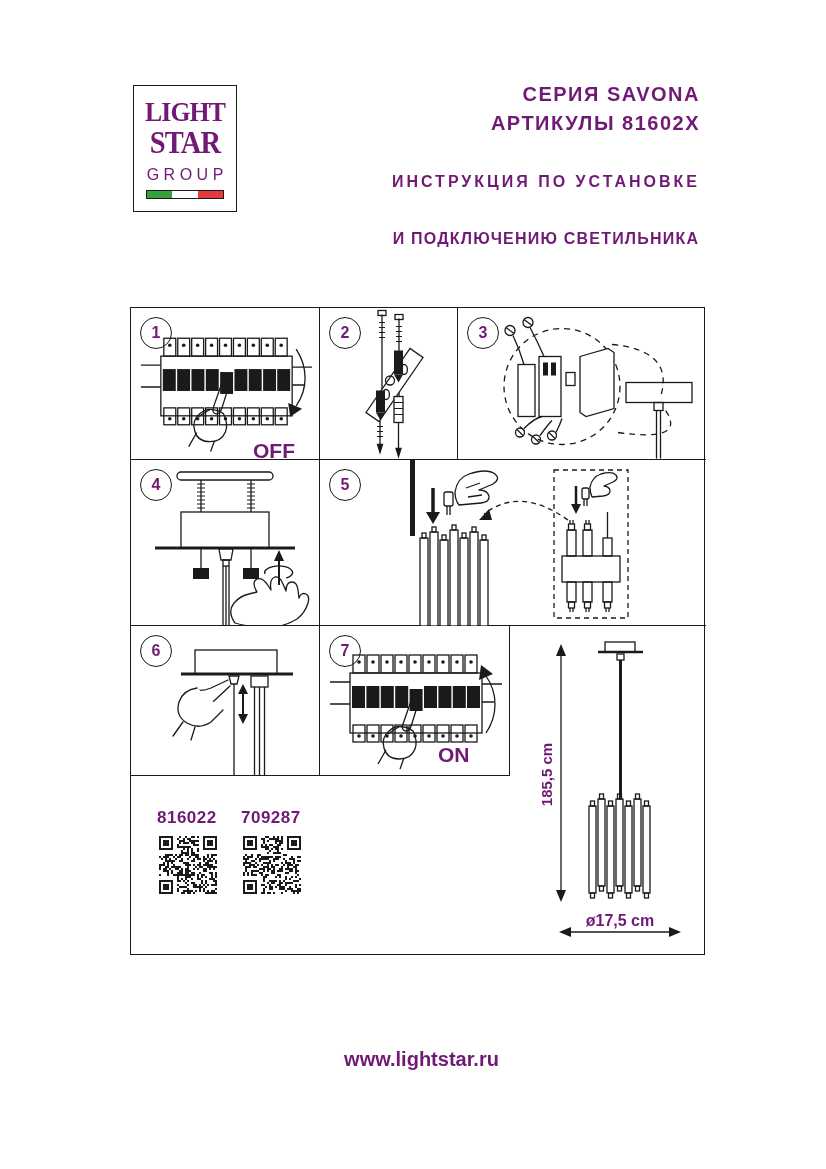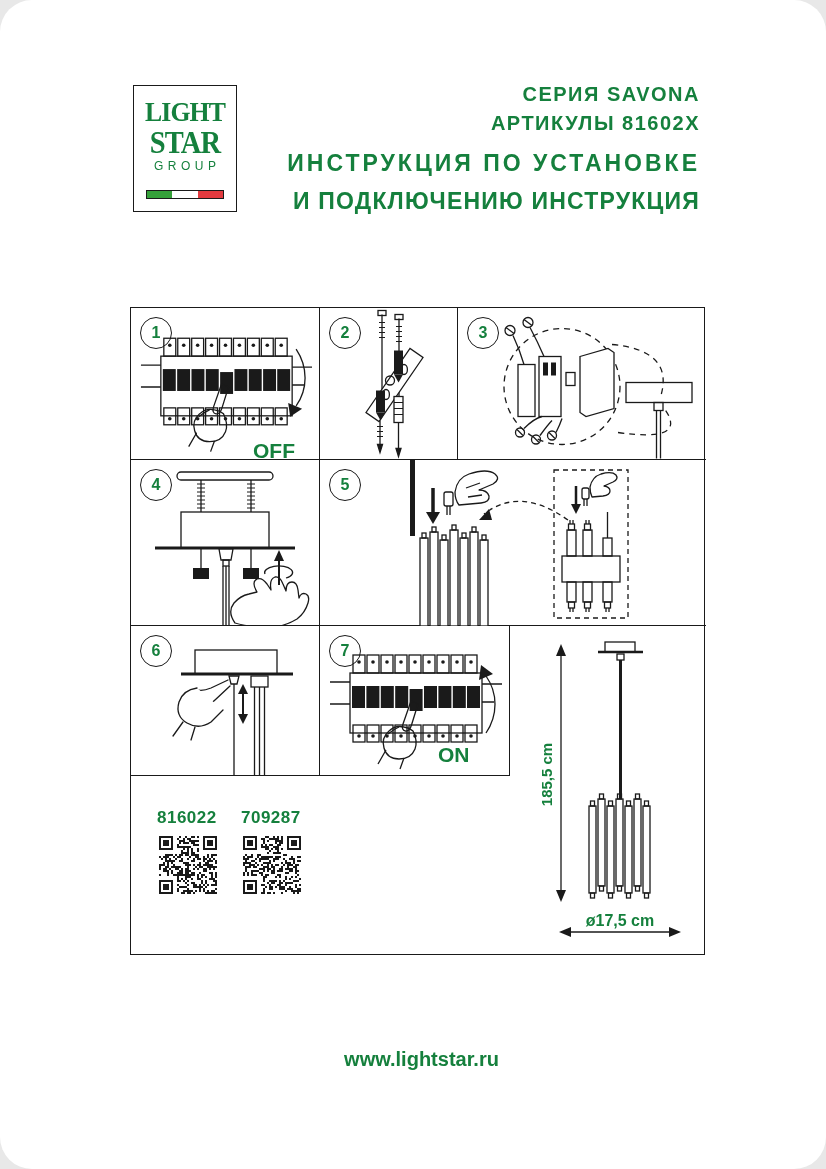--- a/index.html
+++ b/index.html
@@ -1,35 +1,35 @@
 <!DOCTYPE html>
 <html><head>
 <meta charset="utf-8">
 <style>
   html,body{margin:0;padding:0;background:#e8e8e8;}
   .page{position:relative;width:826px;height:1169px;background:#fff;overflow:hidden;
-        font-family:"Liberation Sans",sans-serif;color:#15803d;border-radius:32px;}
+        font-family:"Liberation Sans",sans-serif;color:#701a75;}
   svg{display:block;}
   .ln{stroke:#1a1a1a;fill:none;stroke-width:1.3;}
   
   .logo{position:absolute;left:133px;top:85px;width:104px;height:127px;
         border:1.6px solid #1a1a1a;box-sizing:border-box;text-align:center;}
   .logo .l1{display:block;margin-top:11px;font-family:"Liberation Serif",serif;
             font-weight:bold;font-size:28px;line-height:30px;letter-spacing:-1px;transform:scaleX(.92);}
   .logo .l2{display:block;font-family:"Liberation Serif",serif;font-weight:bold;
             font-size:31px;line-height:31px;letter-spacing:-1px;transform:scaleX(.92);}
-  .logo .l3{display:block;margin-top:1px;font-size:12px;letter-spacing:4.5px;text-indent:4.5px;}
+  .logo .l3{display:block;margin-top:8px;font-size:16px;letter-spacing:4.5px;text-indent:4.5px;}
   .flag{position:absolute;left:12px;bottom:12px;width:78px;height:9px;border:1px solid #1a1a1a;
         display:flex;box-sizing:border-box;}
   .flag i{flex:1;}
   .flag .g{background:#35a13a;} .flag .w{background:#ffffff;} .flag .r{background:#e23a3f;}
   
   .titles{position:absolute;right:126px;top:80px;text-align:right;font-weight:bold;}
   .titles .t1{font-size:20px;line-height:29px;letter-spacing:1.5px;}
-  .titles .big{margin-top:12px;font-size:23px;line-height:26px;}
+  .titles .big{margin-top:31px;font-size:16px;line-height:26px;text-align:center;}
   .titles .b1{letter-spacing:3px;}
   .titles .b2{letter-spacing:1.2px;}
   
   .grid{position:absolute;left:130px;top:307px;width:575px;height:648px;
         border:1.6px solid #1a1a1a;box-sizing:border-box;}
   .cell{position:absolute;box-sizing:border-box;}
   .br{border-right:1.5px solid #1a1a1a;}
   .bb{border-bottom:1.5px solid #1a1a1a;}
   .stepnum{position:absolute;left:9px;top:9px;width:30px;height:30px;border:1.5px solid #1a1a1a;
            border-radius:50%;font-weight:bold;font-size:16px;line-height:30px;text-align:center;}
@@ -130,21 +130,21 @@
         <i class="g"></i>
         <i class="w"></i>
         <i class="r"></i>
       </span>
   </div>
 
   <div class="titles">
     <div class="t1">СЕРИЯ SAVONA</div>
     <div class="t1">АРТИКУЛЫ 81602X</div>
     <div class="big b1">ИНСТРУКЦИЯ ПО УСТАНОВКЕ</div>
-    <div class="big b2">И ПОДКЛЮЧЕНИЮ ИНСТРУКЦИЯ</div>
+    <div class="big b2">И ПОДКЛЮЧЕНИЮ СВЕТИЛЬНИКА</div>
   </div>
 
   <div class="grid">
 
     <div class="cell br bb" style="left:0;top:0;width:189px;height:152px;">
       <svg width="189" height="152" viewBox="0 0 190 150">
         <use href="#breaker"></use>
         <path class="ln" d="M166,40 C178,58 178,80 166,97"></path>
         <polygon points="158,94 172,100 160,108" fill="#1a1a1a"></polygon>
       </svg>

